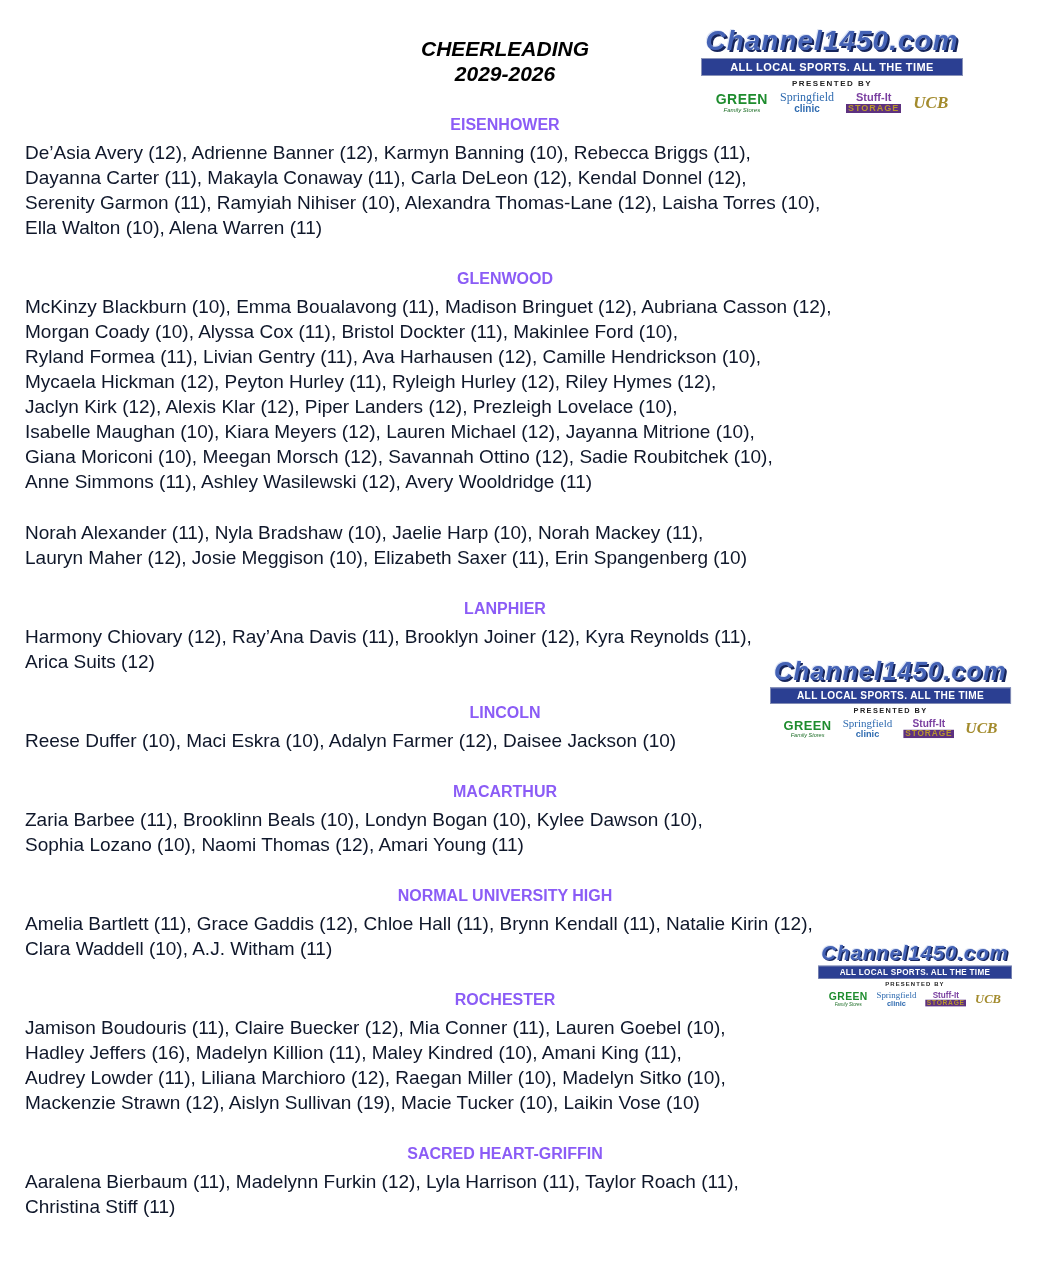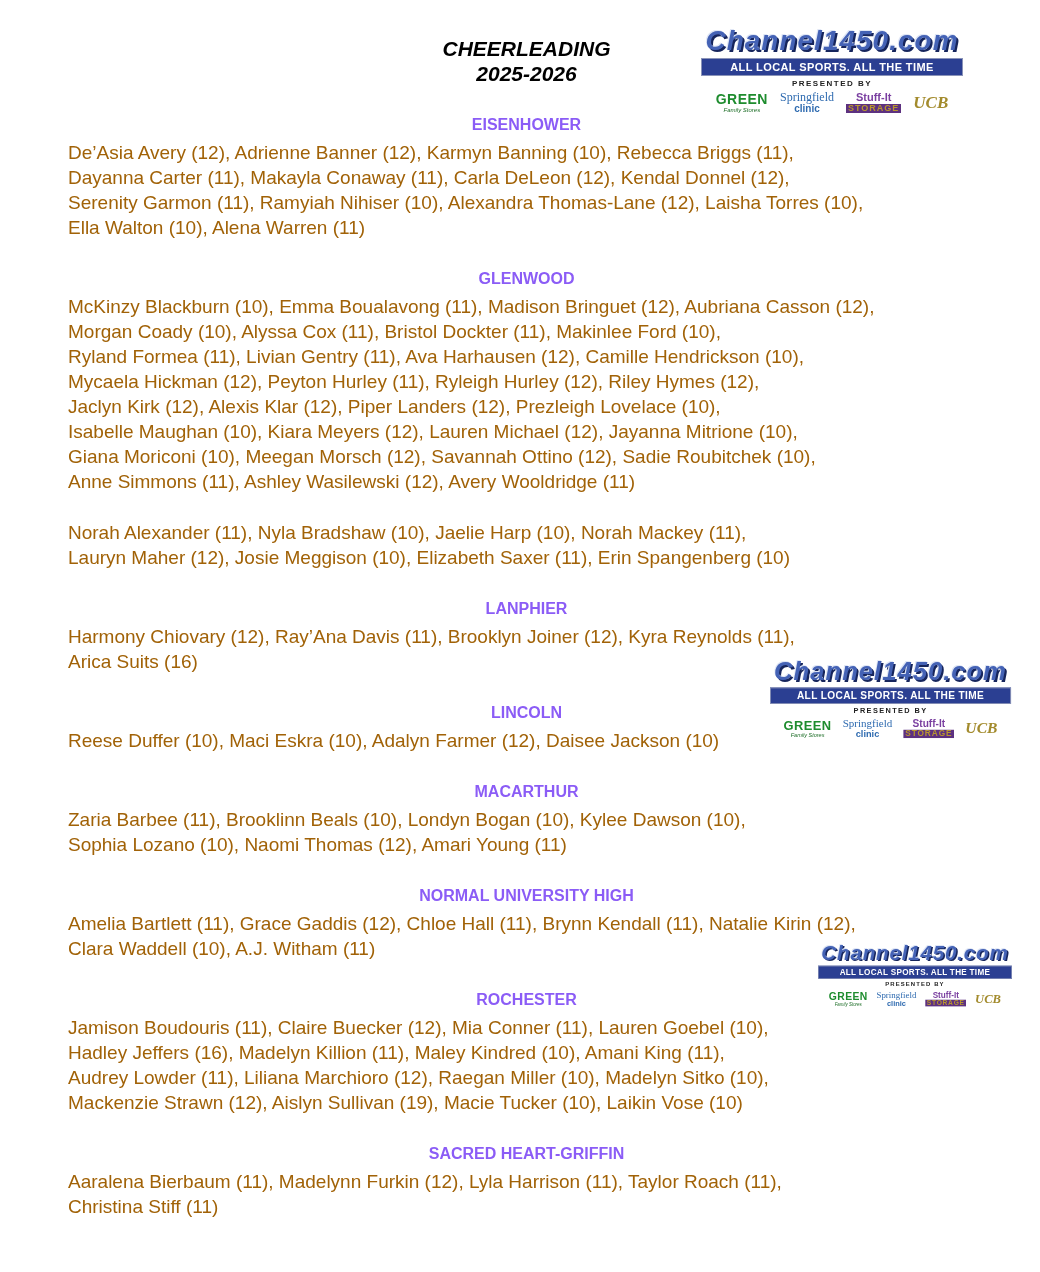--- a/index.html
+++ b/index.html
@@ -9,21 +9,21 @@
   .page {
     position: relative;
     width: 1040px;
     height: 1272px;
     background: #ffffff;
     overflow: hidden;
     padding-top: 36px;
   }
 
   .content {
-    padding-left: 68px;
+    padding-left: 25px;
     padding-right: 55px;
   }
 
   .title-block {
     text-align: center;
     font-weight: bold;
     font-style: italic;
     font-size: 21px;
     line-height: 25px;
     color: #000;
@@ -36,21 +36,21 @@
     font-weight: bold;
     font-size: 16px;
     line-height: 25px;
     color: #8b5cf6;
     margin-bottom: 3px;
   }
 
   .roster-line {
     font-size: 19px;
     line-height: 25px;
-    color: #a16207;
+    color: #0f172a;
     white-space: nowrap;
   }
 
   
   .logo {
     position: absolute;
     width: 262px;
     display: flex;
     flex-direction: column;
     align-items: center;
@@ -193,21 +193,21 @@
       <div class="sponsor sp-ucb">
         <span class="s-name">UCB</span>
       </div>
     </div>
   </div>
 
   <div class="content">
 
     <header class="title-block">
       <div>CHEERLEADING</div>
-      <div>2025-2026</div>
+      <div>2029-2026</div>
     </header>
 
     <section class="school">
       <h2 class="school-name">EISENHOWER</h2>
       <div class="roster-line">De’Asia Avery (12), Adrienne Banner (12), Karmyn Banning (10), Rebecca Briggs (11),</div>
       <div class="roster-line">Dayanna Carter (11), Makayla Conaway (11), Carla DeLeon (12), Kendal Donnel (12),</div>
       <div class="roster-line">Serenity Garmon (11), Ramyiah Nihiser (10), Alexandra Thomas-Lane (12), Laisha Torres (10),</div>
       <div class="roster-line">Ella Walton (10), Alena Warren (11)</div>
     </section>
 
@@ -224,21 +224,21 @@
     </section>
 
     <section class="school">
       <div class="roster-line">Norah Alexander (11), Nyla Bradshaw (10), Jaelie Harp (10), Norah Mackey (11),</div>
       <div class="roster-line">Lauryn Maher (12), Josie Meggison (10), Elizabeth Saxer (11), Erin Spangenberg (10)</div>
     </section>
 
     <section class="school">
       <h2 class="school-name">LANPHIER</h2>
       <div class="roster-line">Harmony Chiovary (12), Ray’Ana Davis (11), Brooklyn Joiner (12), Kyra Reynolds (11),</div>
-      <div class="roster-line">Arica Suits (16)</div>
+      <div class="roster-line">Arica Suits (12)</div>
     </section>
 
     <section class="school">
       <h2 class="school-name">LINCOLN</h2>
       <div class="roster-line">Reese Duffer (10), Maci Eskra (10), Adalyn Farmer (12), Daisee Jackson (10)</div>
     </section>
 
     <section class="school">
       <h2 class="school-name">MACARTHUR</h2>
       <div class="roster-line">Zaria Barbee (11), Brooklinn Beals (10), Londyn Bogan (10), Kylee Dawson (10),</div>

